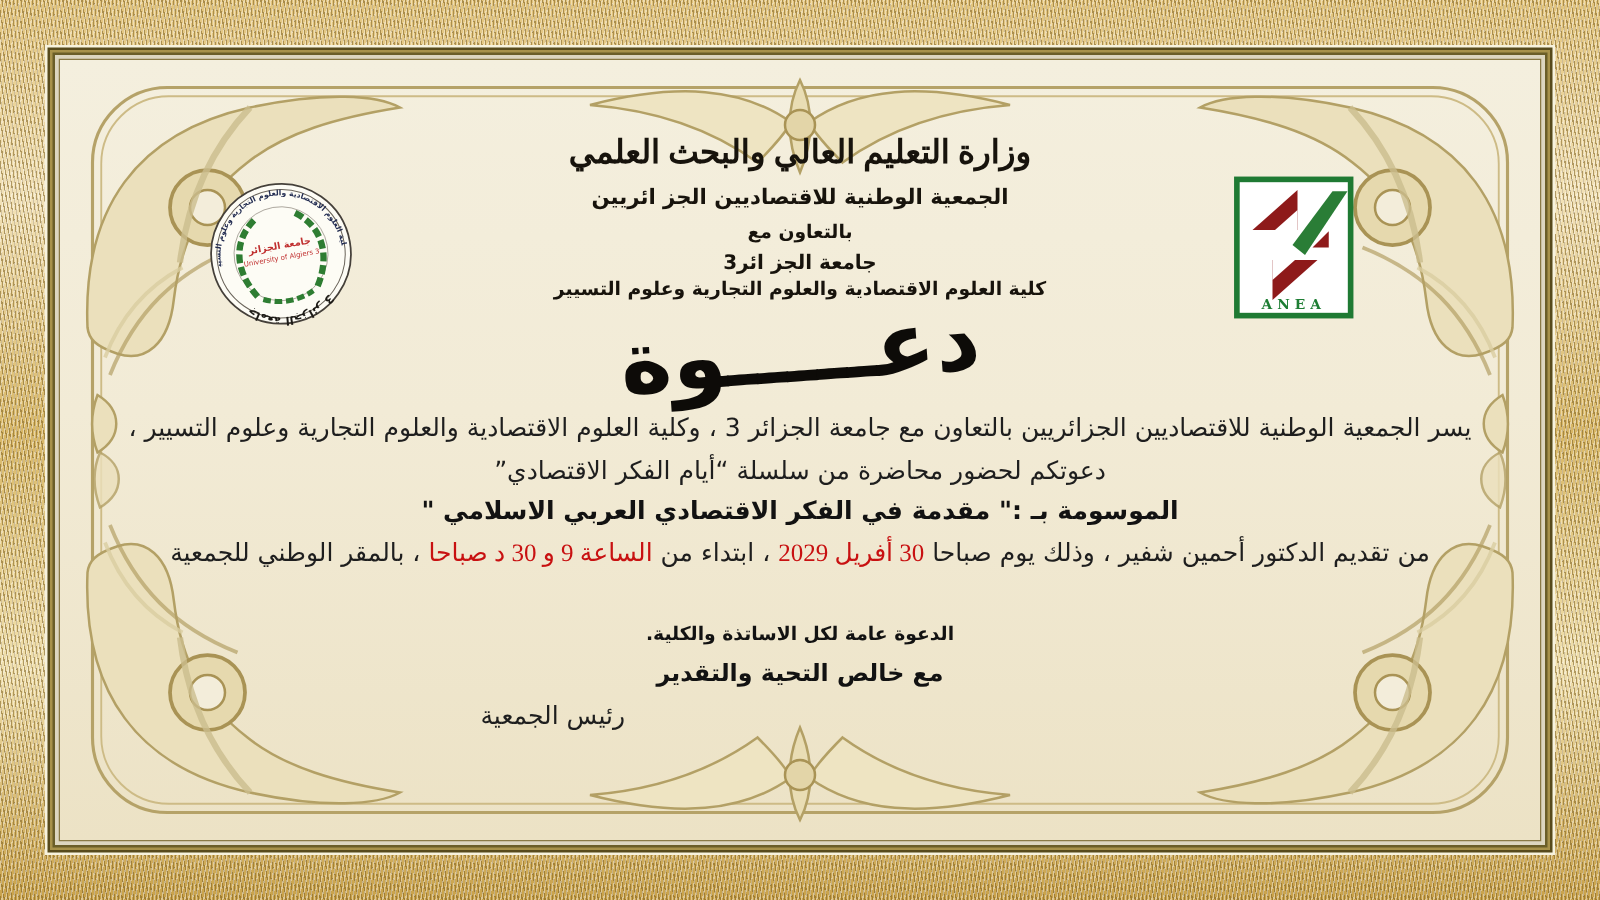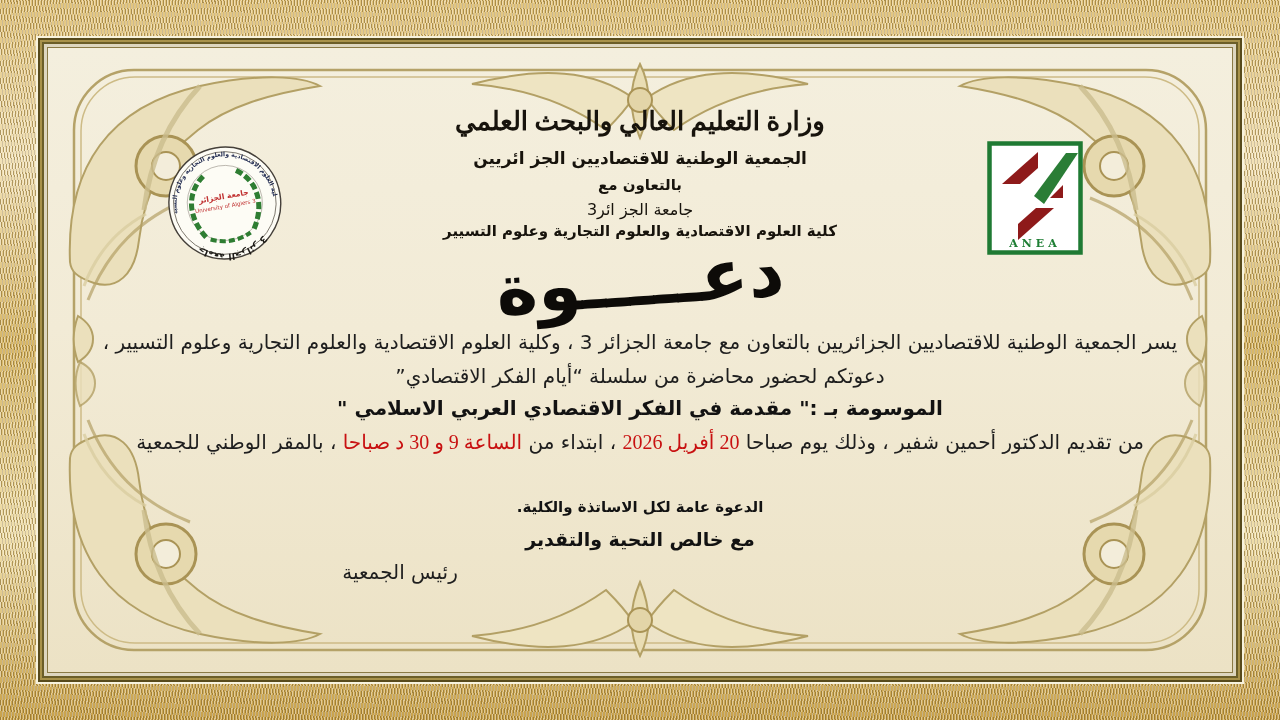--- a/index.html
+++ b/index.html
@@ -27,36 +27,36 @@
       0 0 0 10px #574a1c,
       0 0 0 12px #f7f2dd;
   }
   .ornament{position:absolute;inset:0;width:100%;height:100%;}
 
   
   .line{position:absolute;left:0;right:0;text-align:center;direction:rtl;color:#1e1e1e;}
   .ministry{top:58px;font-size:26px;font-weight:700;color:#17130c;letter-spacing:1px;font-family:Liberation Serif, serif;}
   .assoc{top:100px;font-size:17px;font-weight:700;color:#17130c;}
   .coop{top:128px;font-size:15px;font-weight:700;color:#17130c;}
-  .univ{top:152px;font-size:16px;font-weight:400;color:#17130c;}
+  .univ{top:152px;font-size:16px;font-weight:700;color:#17130c;}
   .faculty{top:174px;font-size:15px;font-weight:700;color:#17130c;}
   .dawa{
     top:192px;font-size:70px;font-weight:700;color:#0d0b08;
     transform:rotate(-4deg);letter-spacing:-2px;
   }
   .b1{top:282px;font-size:20px;}
   .b2{top:316px;font-size:20px;}
   .b3{top:348px;font-size:20px;font-weight:700;color:#121212;}
   .b4{top:382px;font-size:20px;}
   .b5{top:416px;font-size:20px;}
   .b6{top:450px;font-size:15px;font-weight:700;color:#121212;}
   .b7{top:480px;font-size:19px;font-weight:700;color:#121212;}
   .red{color:#c81111;font-family:Liberation Serif, serif;}
   .signature{
-    position:absolute;top:512px;left:252px;width:200px;text-align:center;
+    position:absolute;top:512px;left:252px;width:200px;
     direction:rtl;font-size:20px;color:#1e1e1e;
   }
 
   
   .seal{position:absolute;top:92px;left:118px;width:118px;height:128px;transform:rotate(-10deg);}
   .anea{position:absolute;top:92px;left:938px;width:98px;height:116px;}
 </style>
 </head>
 <body>
 
@@ -143,20 +143,20 @@
     <div class="line coop">بالتعاون مع</div>
     <div class="line assoc">الجمعية الوطنية للاقتصاديين الجز ائريين</div>
     <div class="line univ">جامعة الجز ائر3</div>
     <div class="line faculty">كلية العلوم الاقتصادية والعلوم التجارية وعلوم التسيير</div>
 
     <div class="line dawa">دعـــــوة</div>
 
     <div class="line b1">يسر الجمعية الوطنية للاقتصاديين الجزائريين بالتعاون مع جامعة الجزائر 3 ، وكلية العلوم الاقتصادية والعلوم التجارية وعلوم التسيير ،</div>
     <div class="line b2">دعوتكم لحضور محاضرة من سلسلة “أيام الفكر الاقتصادي”</div>
     <div class="line b3">الموسومة بـ :" مقدمة في الفكر الاقتصادي العربي الاسلامي "</div>
-    <div class="line b4"><span>من تقديم الدكتور أحمين شفير ، وذلك يوم صباحا </span><span class="red">20 أفريل 2026</span><span> ، ابتداء من </span><span class="red">الساعة 9 و 30 د صباحا</span><span> ، بالمقر الوطني للجمعية</span></div>
+    <div class="line b4"><span>من تقديم الدكتور أحمين شفير ، وذلك يوم صباحا </span><span class="red">30 أفريل 2029</span><span> ، ابتداء من </span><span class="red">الساعة 9 و 30 د صباحا</span><span> ، بالمقر الوطني للجمعية</span></div>
     <div class="line b6">الدعوة عامة لكل الاساتذة والكلية.</div>
     <div class="line b7">مع خالص التحية والتقدير</div>
 
     <div class="signature">رئيس الجمعية</div>
 
   </div>
 </div>
 
 </body></html>

